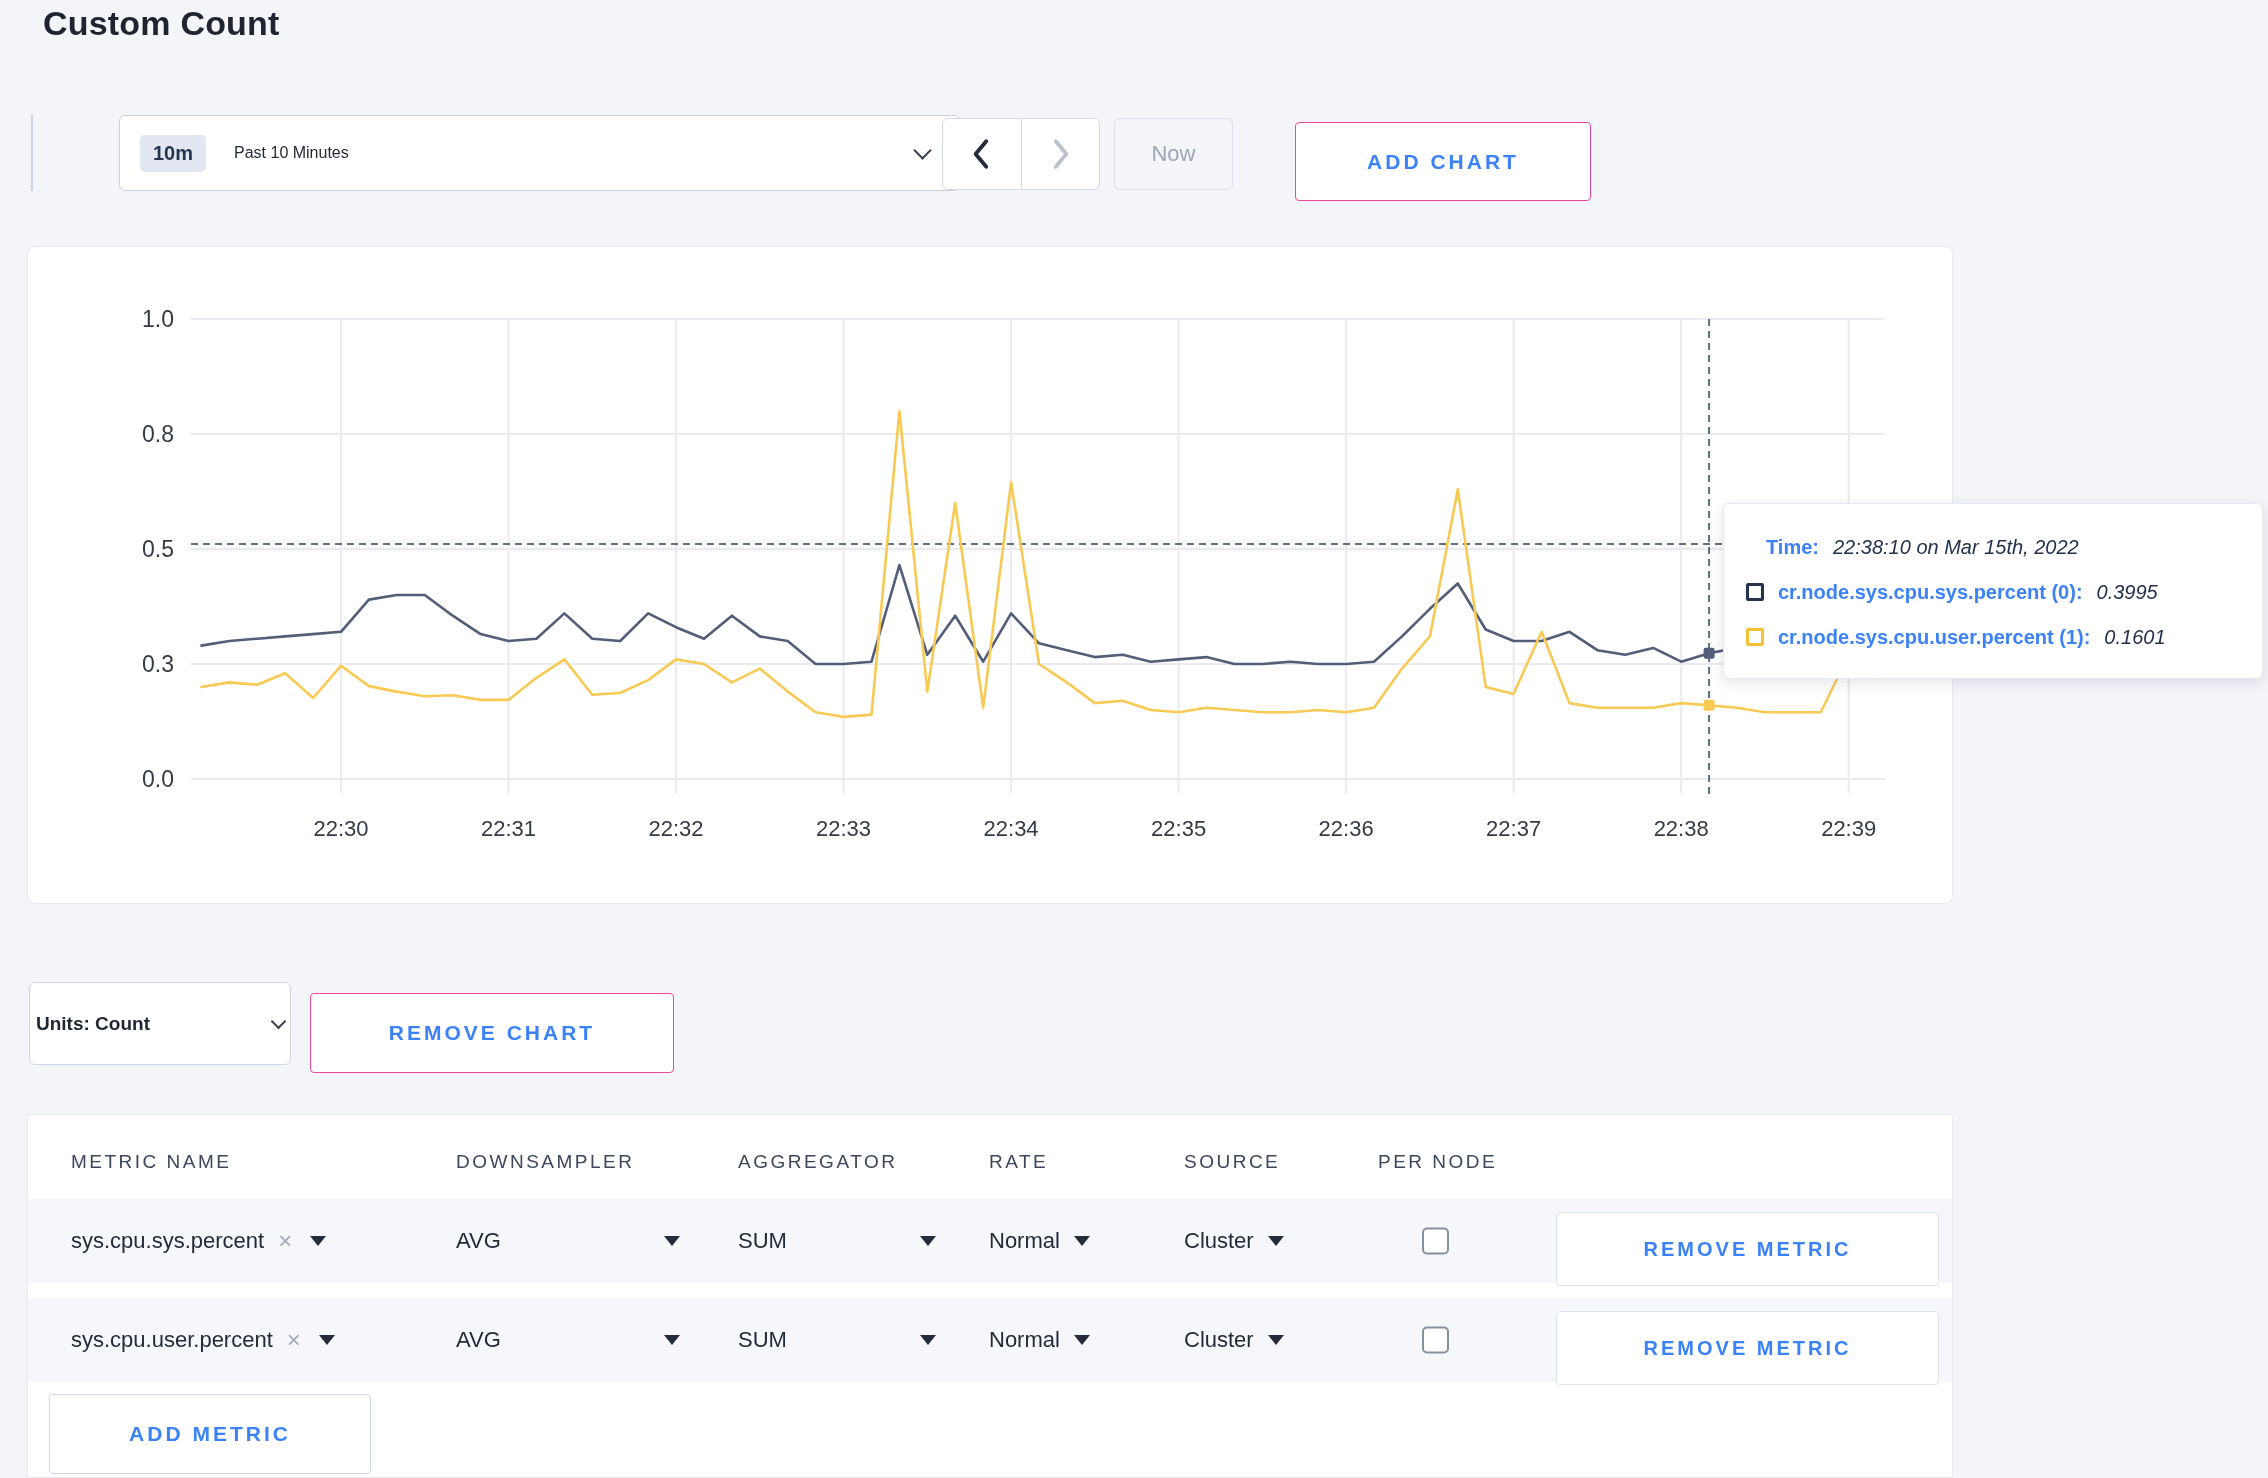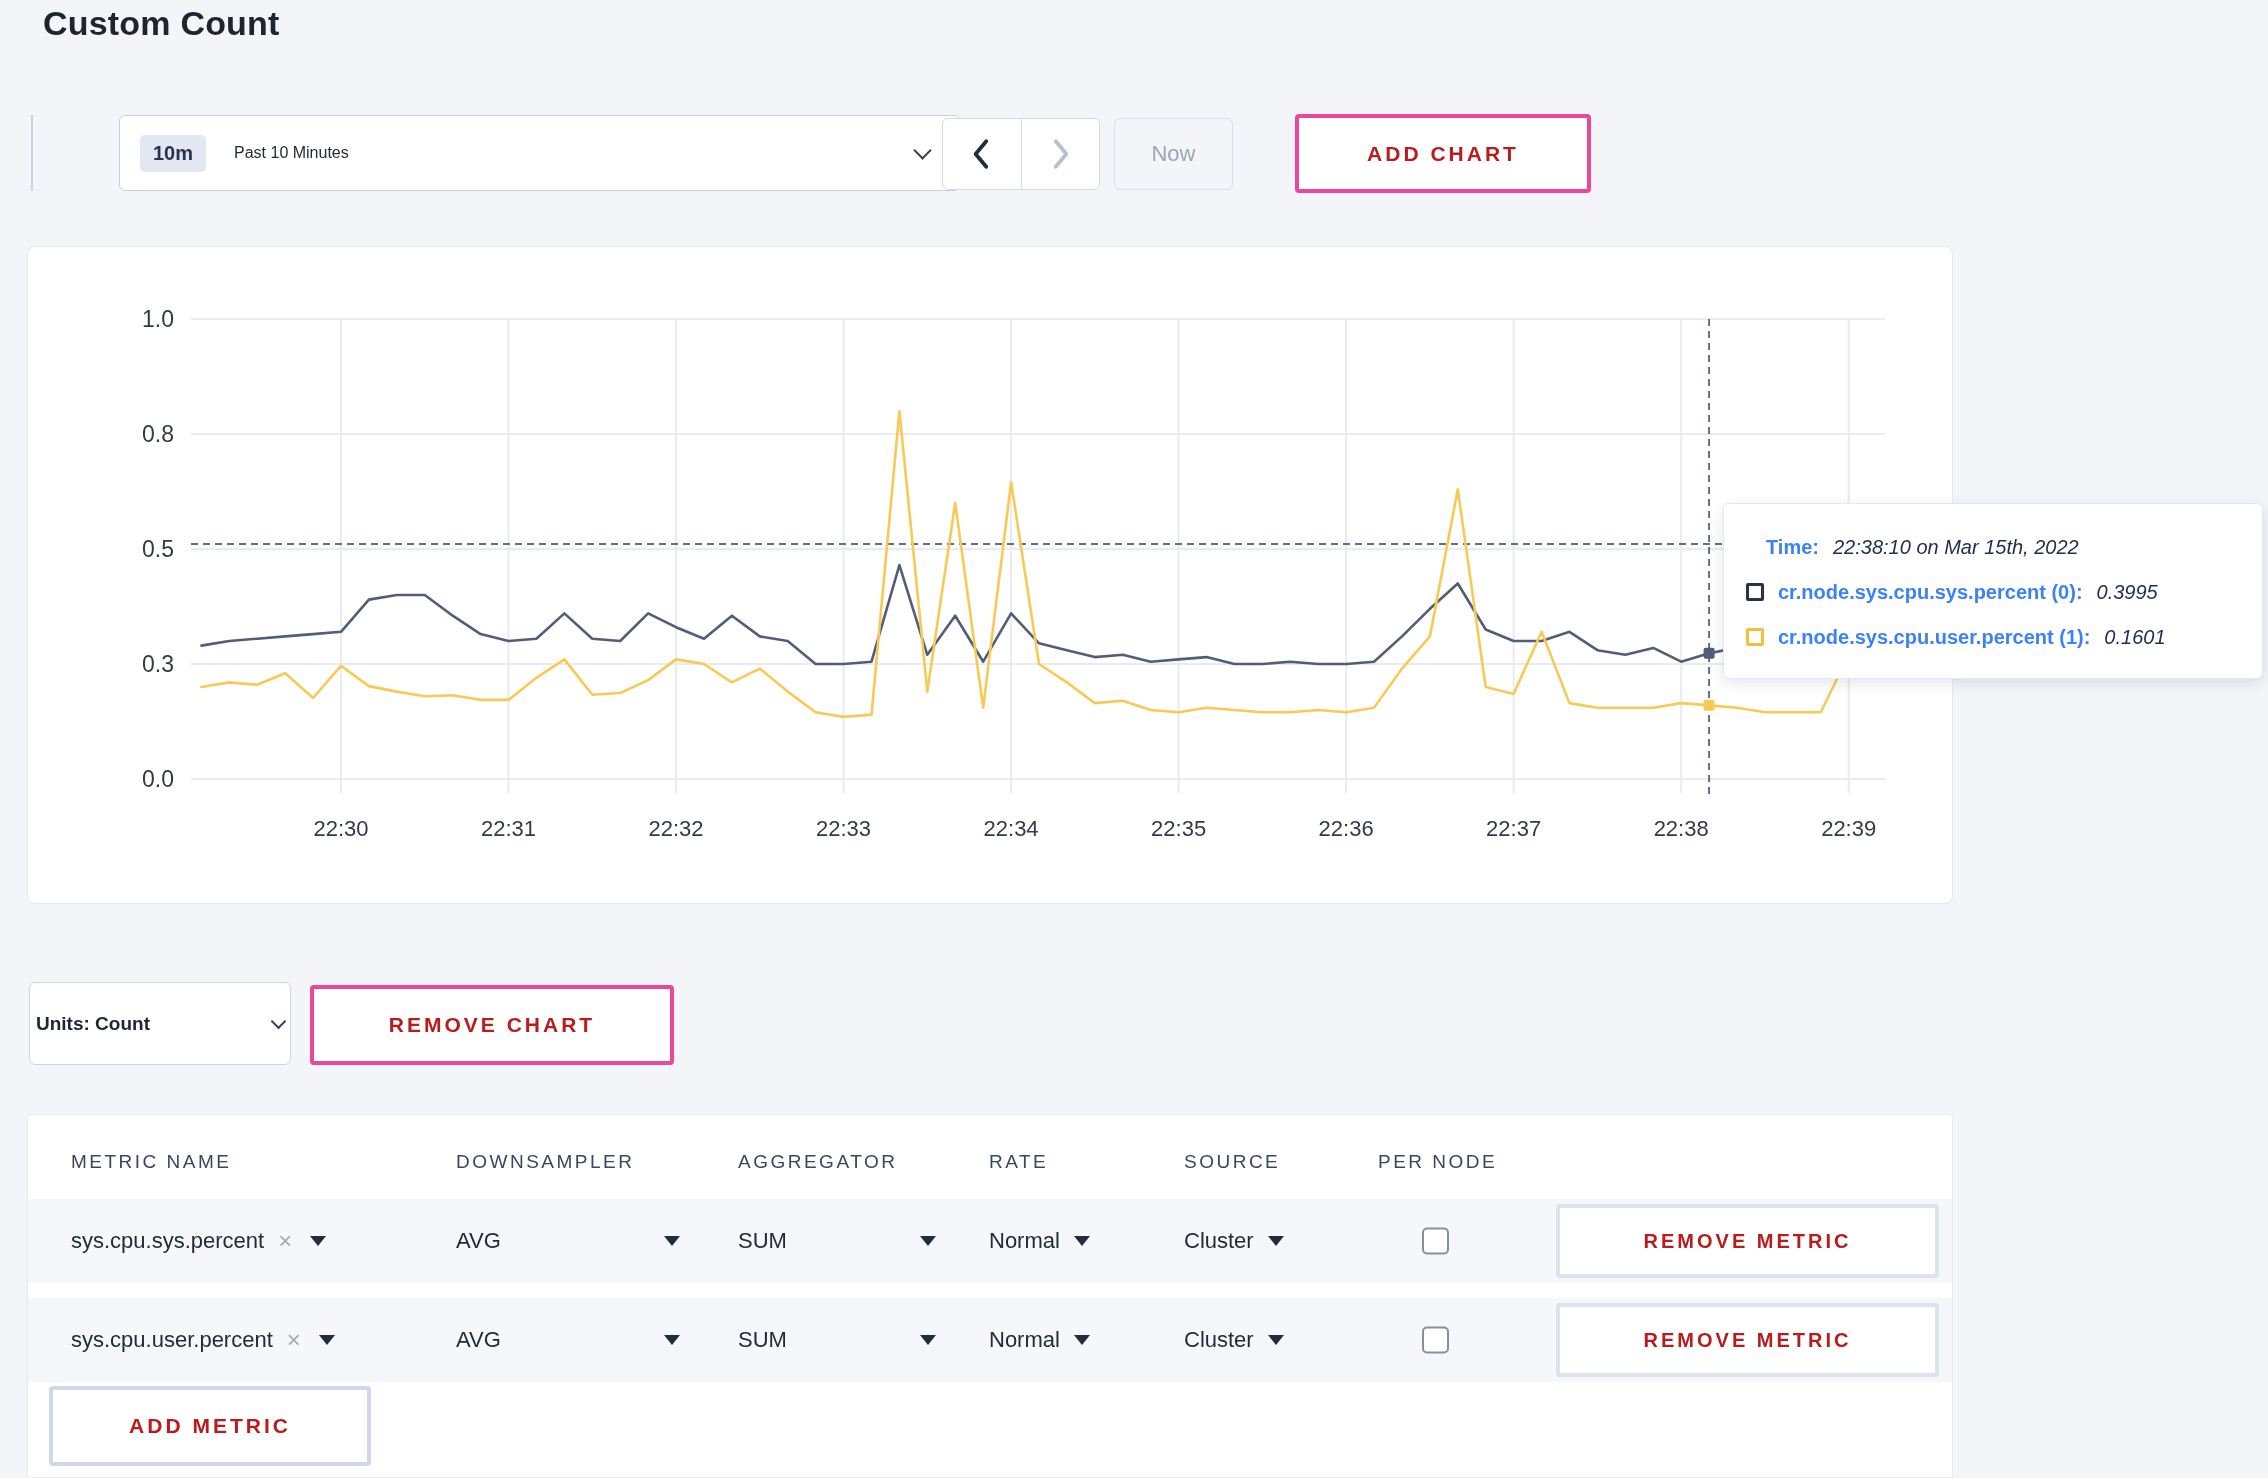--- a/index.html
+++ b/index.html
@@ -15,22 +15,22 @@
   .badge { background:#e2e7f1; color:#27344f; font-weight:700; font-size:20px; padding:7px 13px; border-radius:5px; }
   .time-label { font-size:16px; margin-left:28px; color:#242b38; }
   .chev { width:13px; height:13px; border-right:2.5px solid #3a4354; border-bottom:2.5px solid #3a4354;
           transform:rotate(45deg); margin-left:auto; margin-top:-6px; }
   .nav-group { position:absolute; left:942px; top:118px; width:158px; height:72px; background:#fff;
                border:1px solid #d5dae4; border-radius:6px; display:flex; }
   .nav-btn { flex:1; display:flex; align-items:center; justify-content:center; background:none; border:none; cursor:pointer; padding:0; }
   .nav-btn + .nav-btn { border-left:1px solid #d5dae4; }
   .now-btn { position:absolute; left:1114px; top:118px; width:119px; height:72px; background:transparent;
              border:1px solid #d9dee8; border-radius:6px; font-family:inherit; font-size:22px; color:#9da6b5; cursor:default; }
-  .blue-btn { background:#fff; border:4px solid #ec4899; border-radius:4px; color:#b91c1c;
-              font-family:inherit; font-weight:600; letter-spacing:3px; font-size:21px; cursor:pointer; }
+  .blue-btn { background:#fff; border:1px solid #ec4899; border-radius:4px; color:#3b82f6;
+              font-family:inherit; font-weight:600; letter-spacing:3px; font-size:21px; cursor:pointer;margin-top:8px; }
   .add-chart { position:absolute; left:1295px; top:114px; width:296px; height:79px; }
 
   
   .chart-card { position:absolute; left:27px; top:246px; width:1926px; height:658px; background:#fff;
                 border:1px solid #e4e8ef; border-radius:8px; }
   .chart-card svg { position:absolute; left:0; top:0; }
   .chart-tooltip { position:absolute; left:1695px; top:256px; width:540px; height:176px; background:#fff;
                    border:1px solid #e5e8f0; border-radius:6px; box-shadow:0 4px 14px rgba(35,45,70,.12);
                    padding:30px 0 0 0; z-index:5; }
   .tt-row { display:flex; align-items:center; height:26px; margin-bottom:19px; padding-left:22px; font-size:20px; color:#22304e; }

